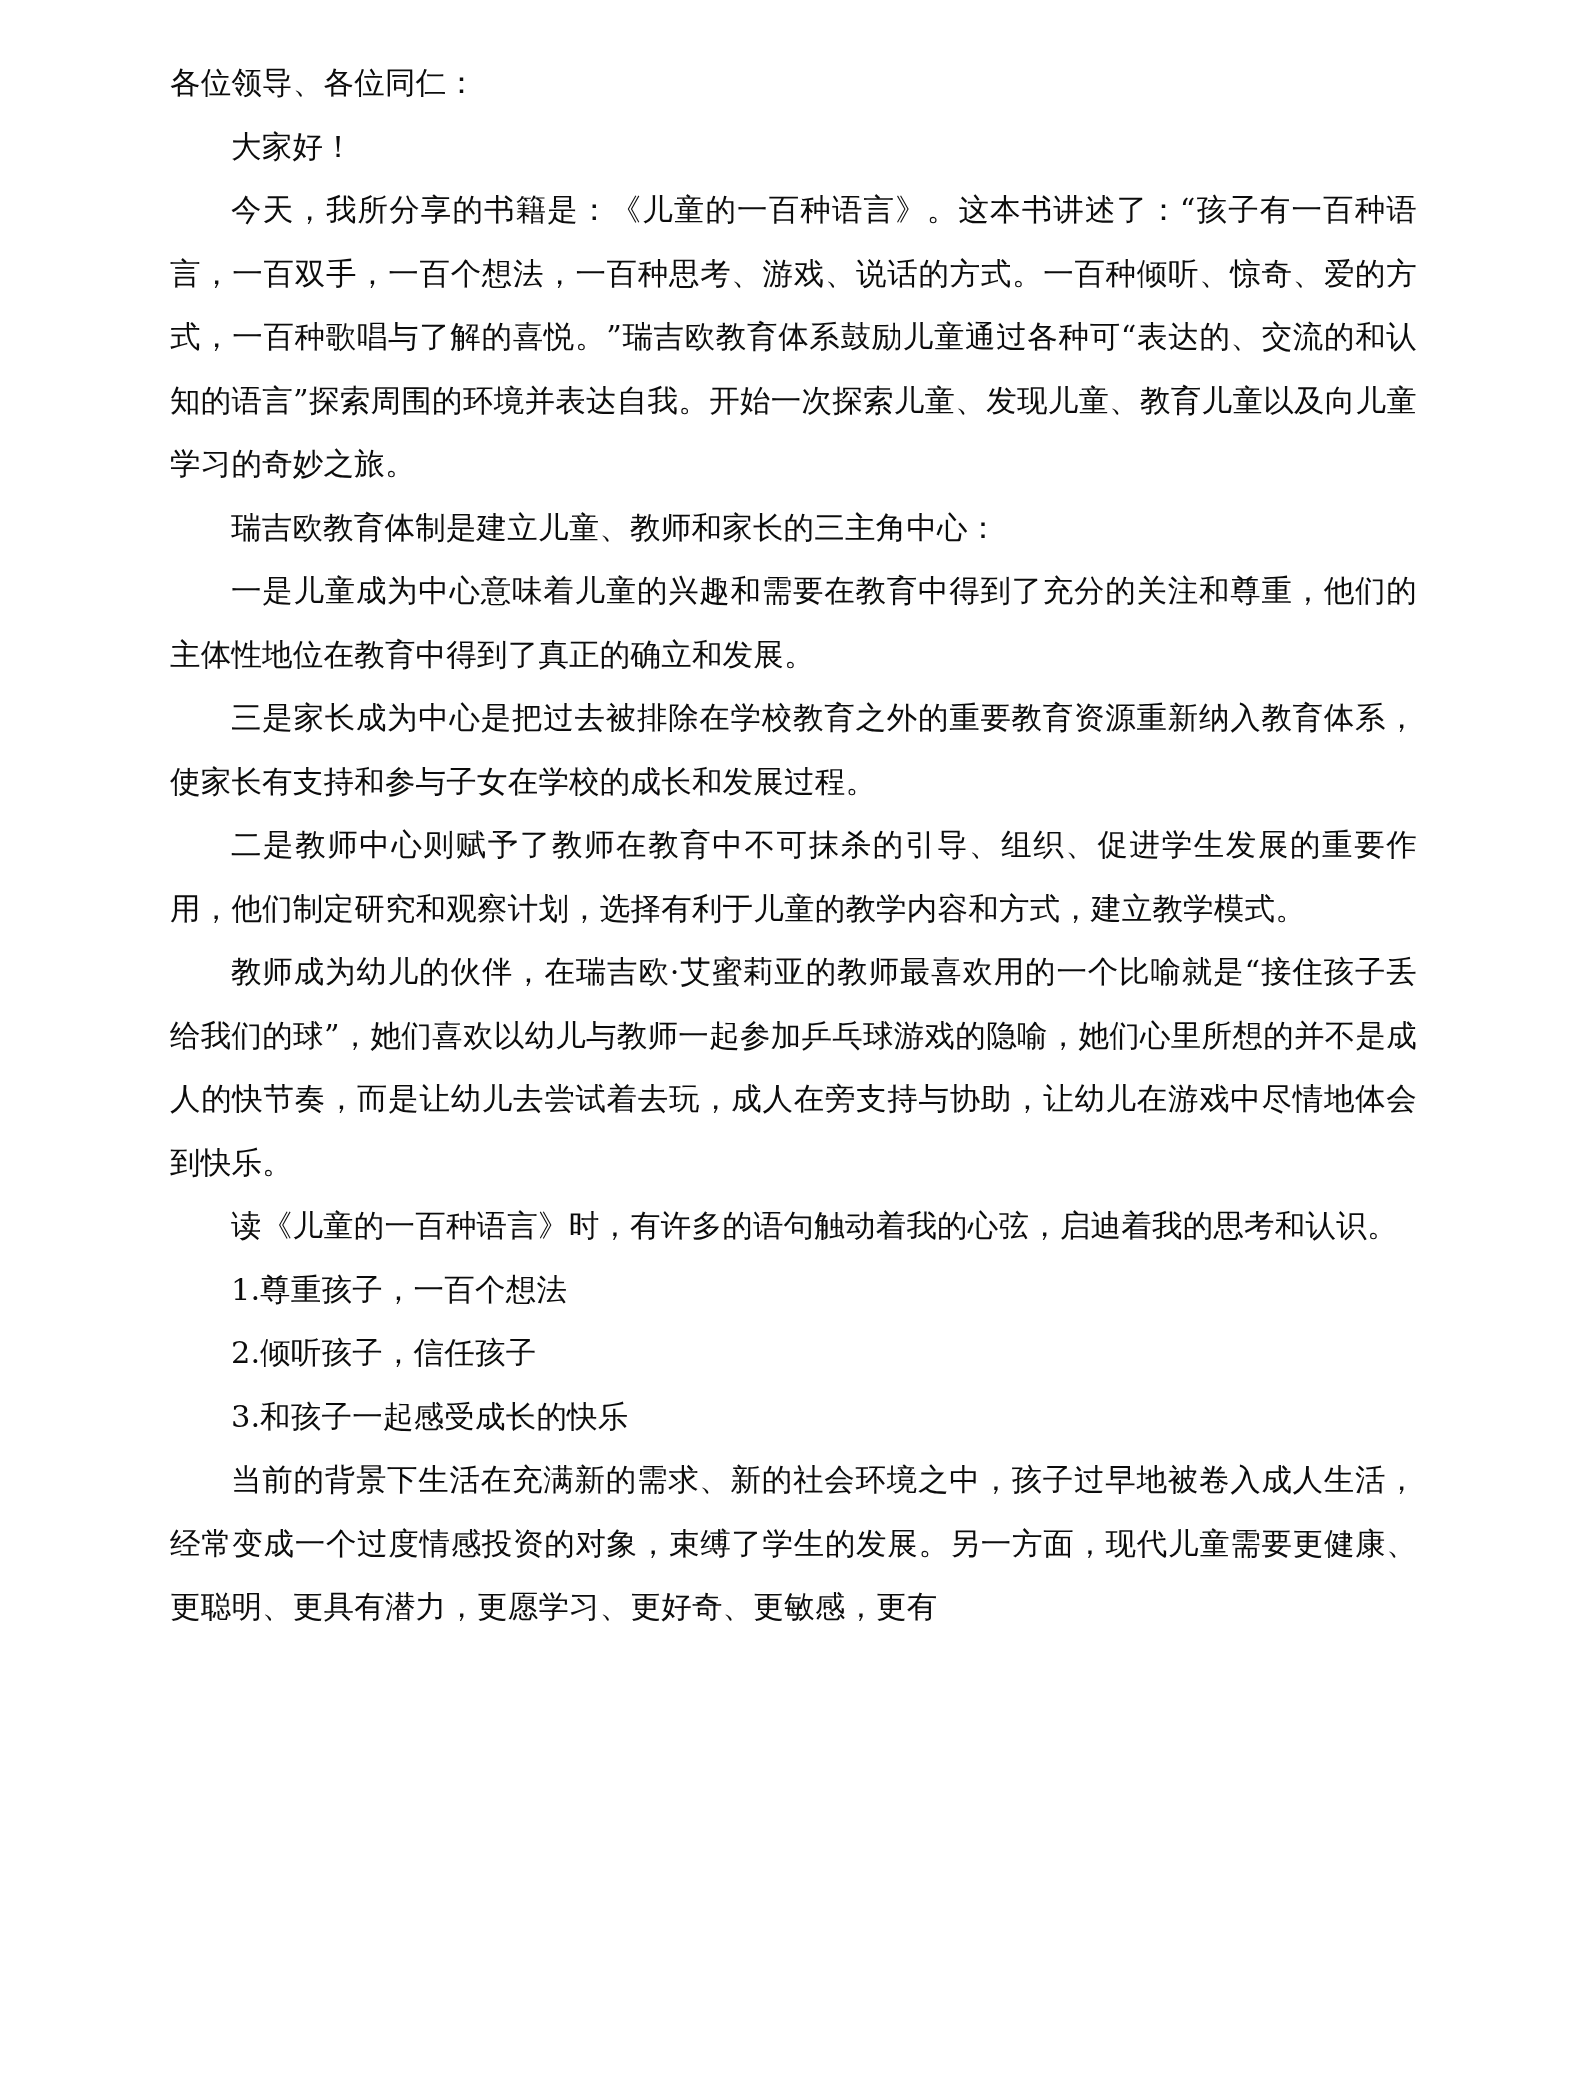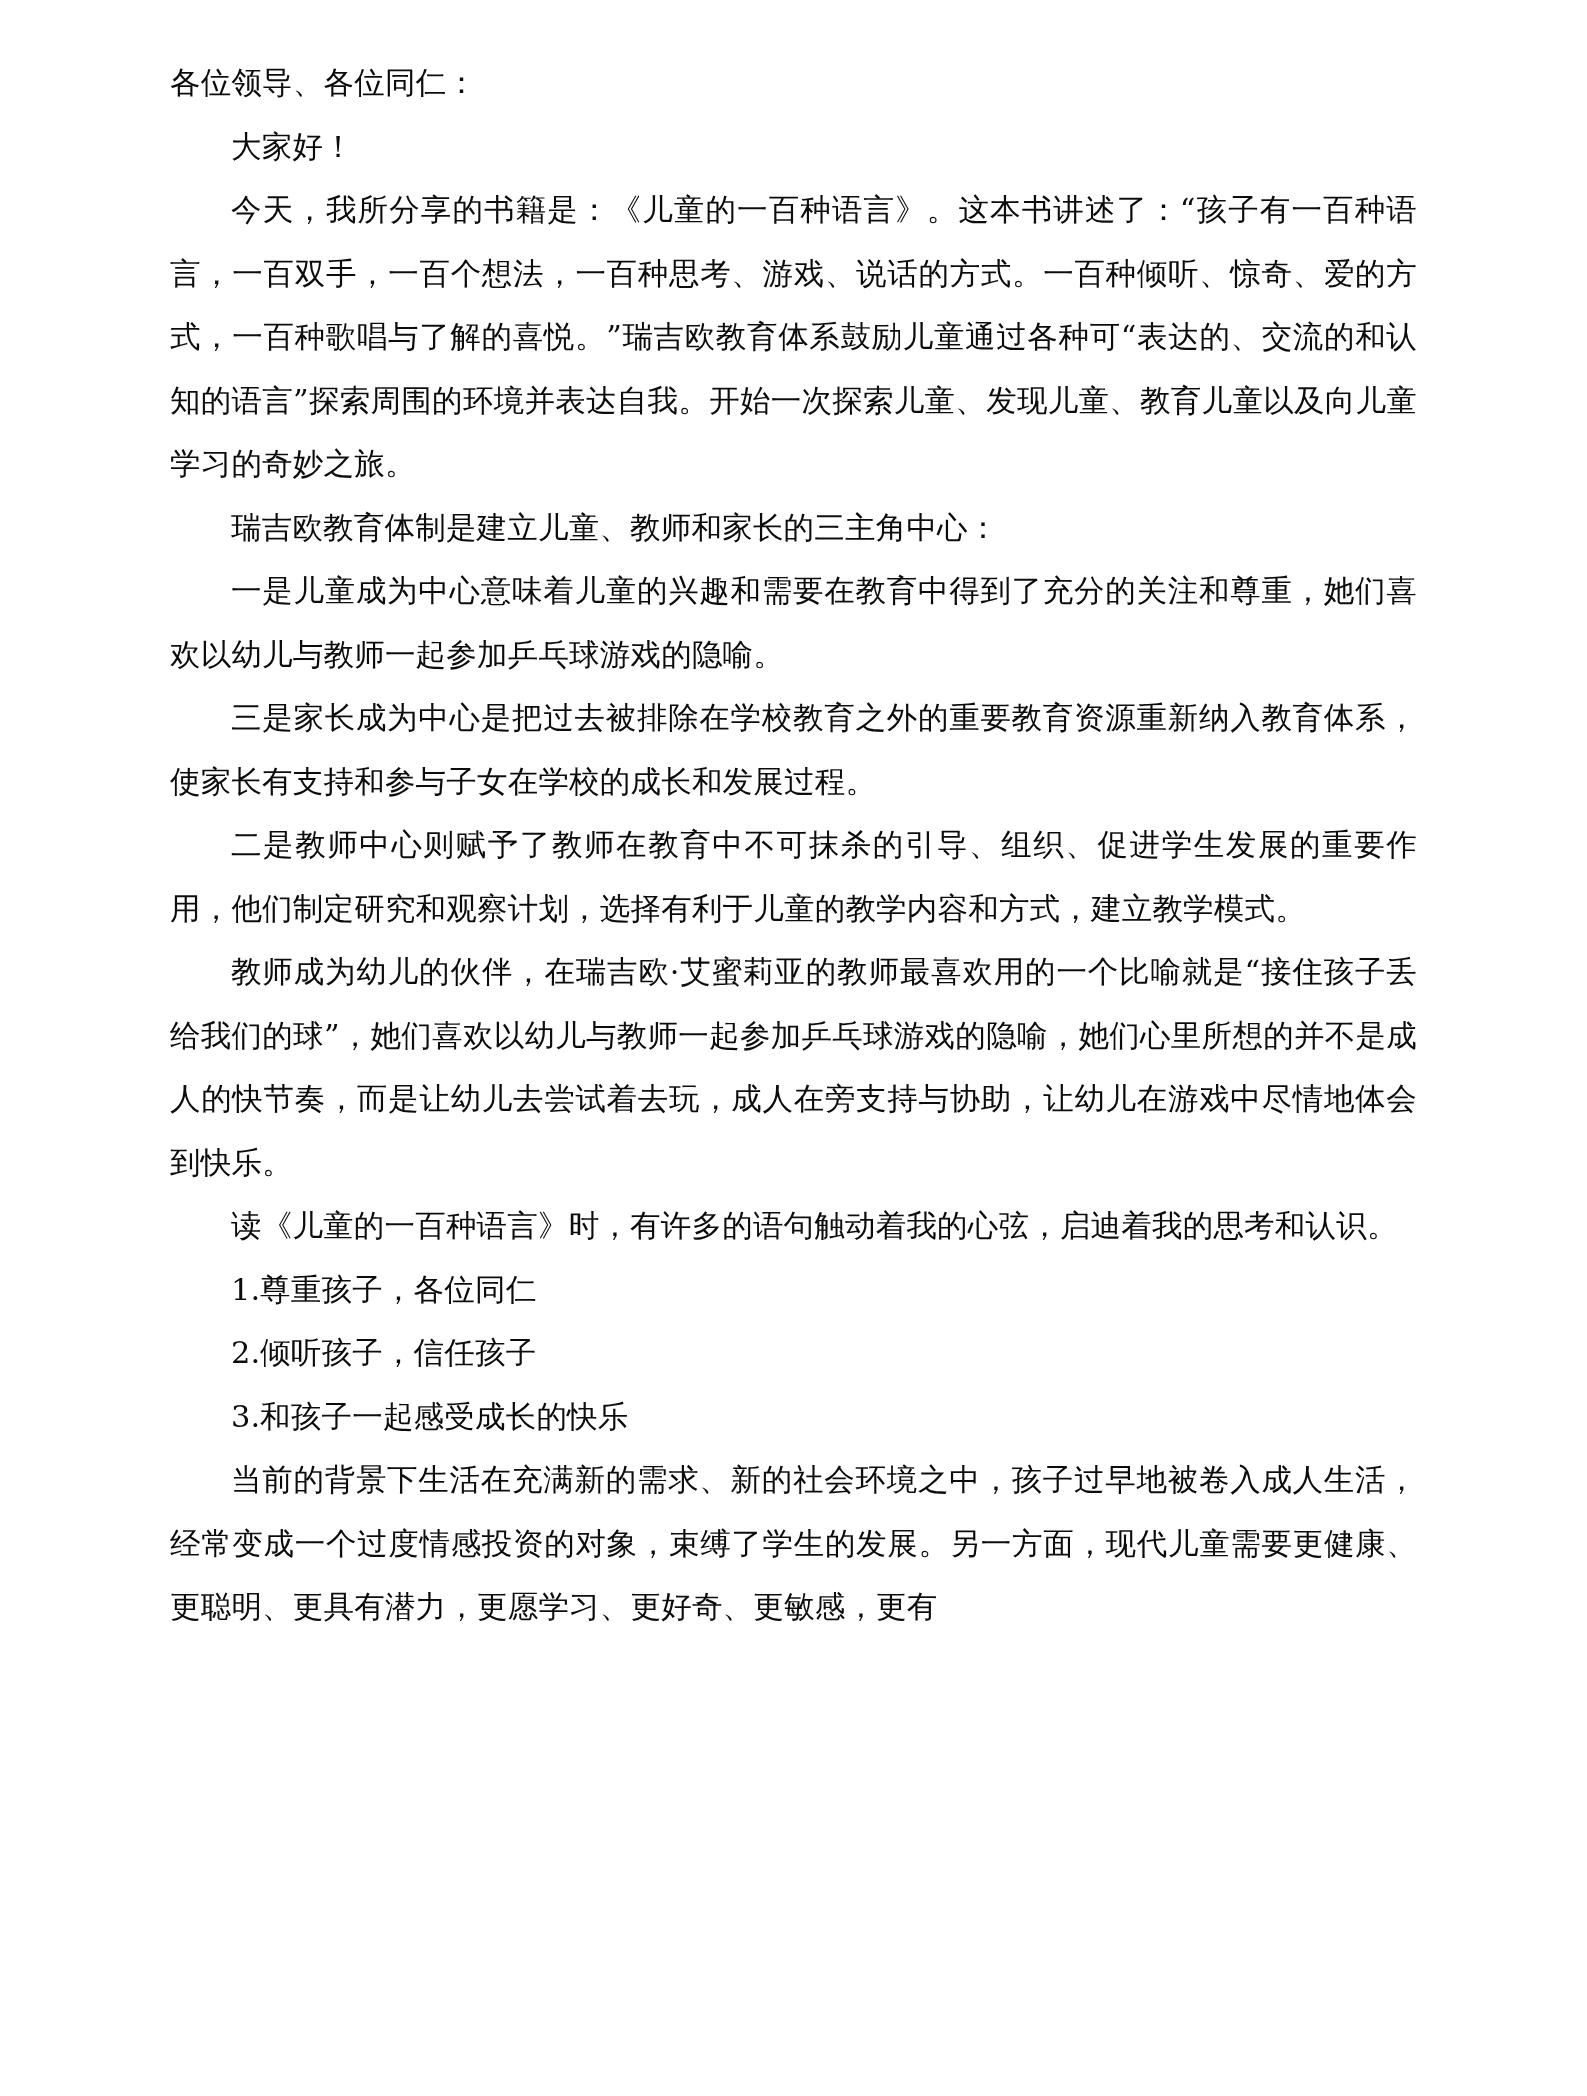--- a/index.html
+++ b/index.html
@@ -64,32 +64,32 @@
   <div class="doc-body">
 
     <p class="para flush">各位领导、各位同仁：</p>
 
     <p class="para indent">大家好！</p>
 
     <p class="para indent">今天，我所分享的书籍是：《儿童的一百种语言》。这本书讲述了：“孩子有一百种语言，一百双手，一百个想法，一百种思考、游戏、说话的方式。一百种倾听、惊奇、爱的方式，一百种歌唱与了解的喜悦。”瑞吉欧教育体系鼓励儿童通过各种可“表达的、交流的和认知的语言”探索周围的环境并表达自我。开始一次探索儿童、发现儿童、教育儿童以及向儿童学习的奇妙之旅。</p>
 
     <p class="para indent">瑞吉欧教育体制是建立儿童、教师和家长的三主角中心：</p>
 
-    <p class="para indent">一是儿童成为中心意味着儿童的兴趣和需要在教育中得到了充分的关注和尊重，她们喜欢以幼儿与教师一起参加乒乓球游戏的隐喻。</p>
+    <p class="para indent">一是儿童成为中心意味着儿童的兴趣和需要在教育中得到了充分的关注和尊重，他们的主体性地位在教育中得到了真正的确立和发展。</p>
 
     <p class="para indent">三是家长成为中心是把过去被排除在学校教育之外的重要教育资源重新纳入教育体系，使家长有支持和参与子女在学校的成长和发展过程。</p>
 
     <p class="para indent">二是教师中心则赋予了教师在教育中不可抹杀的引导、组织、促进学生发展的重要作用，他们制定研究和观察计划，选择有利于儿童的教学内容和方式，建立教学模式。</p>
 
     <p class="para indent">教师成为幼儿的伙伴，在瑞吉欧·艾蜜莉亚的教师最喜欢用的一个比喻就是“接住孩子丢给我们的球”，她们喜欢以幼儿与教师一起参加乒乓球游戏的隐喻，她们心里所想的并不是成人的快节奏，而是让幼儿去尝试着去玩，成人在旁支持与协助，让幼儿在游戏中尽情地体会到快乐。</p>
 
     <p class="para indent">读《儿童的一百种语言》时，有许多的语句触动着我的心弦，启迪着我的思考和认识。</p>
 
     <div>
-      <p class="list-item"><span class="num">1.</span><span>尊重孩子，各位同仁</span></p>
+      <p class="list-item"><span class="num">1.</span><span>尊重孩子，一百个想法</span></p>
       <p class="list-item"><span class="num">2.</span><span>倾听孩子，信任孩子</span></p>
       <p class="list-item"><span class="num">3.</span><span>和孩子一起感受成长的快乐</span></p>
     </div>
 
     <p class="para indent">当前的背景下生活在充满新的需求、新的社会环境之中，孩子过早地被卷入成人生活，经常变成一个过度情感投资的对象，束缚了学生的发展。另一方面，现代儿童需要更健康、更聪明、更具有潜力，更愿学习、更好奇、更敏感，更有</p>
 
   </div>
 </div>
 
 </body></html>

